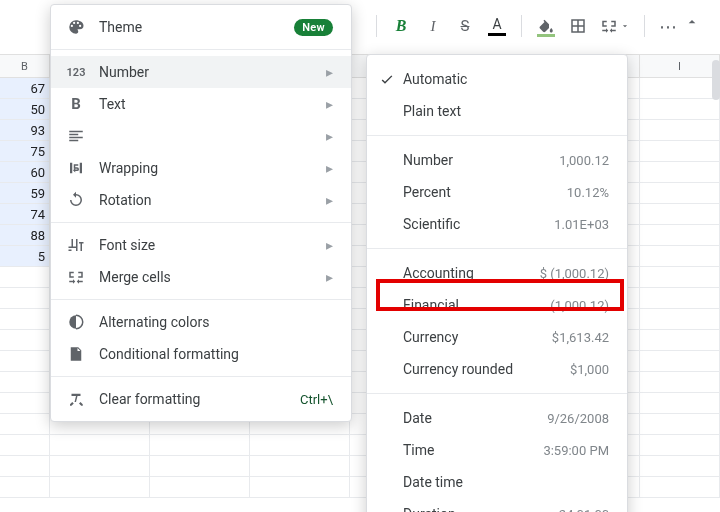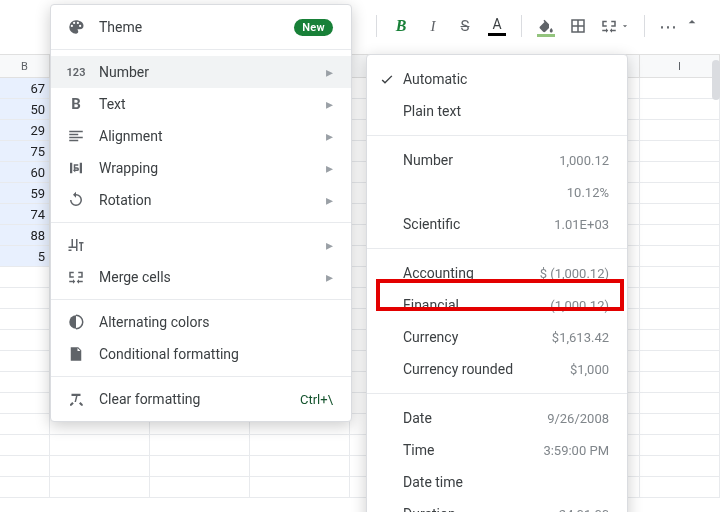--- a/index.html
+++ b/index.html
@@ -262,21 +262,21 @@
           <div class="cell selected" style="width: 50px;">50</div>
           <div class="cell" style="width: 100px;"></div>
           <div class="cell" style="width: 100px;"></div>
           <div class="cell" style="width: 100px;"></div>
           <div class="cell" style="width: 100px;"></div>
           <div class="cell" style="width: 100px;"></div>
           <div class="cell" style="width: 90px;"></div>
           <div class="cell" style="width: 80px;"></div>
         </div>
         <div class="row">
-          <div class="cell selected" style="width: 50px;">29</div>
+          <div class="cell selected" style="width: 50px;">93</div>
           <div class="cell" style="width: 100px;"></div>
           <div class="cell" style="width: 100px;"></div>
           <div class="cell" style="width: 100px;"></div>
           <div class="cell" style="width: 100px;"></div>
           <div class="cell" style="width: 100px;"></div>
           <div class="cell" style="width: 90px;"></div>
           <div class="cell" style="width: 80px;"></div>
         </div>
         <div class="row">
           <div class="cell selected" style="width: 50px;">75</div>
@@ -472,21 +472,20 @@
       <span class="mi-icon" style="font-weight:700;font-size:15px;color:#5f6368">B</span>
       <span class="mi-label">Text</span>
       <span class="mi-sub">▸</span>
     </div>
     <div class="menu-item">
       <span class="mi-icon">
         <svg viewBox="0 0 24 24">
             <path fill="#5f6368" d="M3 5h18v2H3V5zm0 4h12v2H3V9zm0 4h18v2H3v-2zm0 4h12v2H3v-2z"></path>
           </svg>
       </span>
-      <span class="mi-label">Alignment</span>
       <span class="mi-sub">▸</span>
     </div>
     <div class="menu-item">
       <span class="mi-icon">
         <svg viewBox="0 0 24 24">
             <path fill="#5f6368" d="M4 5h3v14H4V5zm13 0h3v14h-3V5zM9 7h6v2h-4v2h2.5a2.5 2.5 0 010 5H11v2l-3-3 3-3v2h2.5a.5.5 0 000-1H9V7z"></path>
           </svg>
       </span>
       <span class="mi-label">Wrapping</span>
       <span class="mi-sub">▸</span>
@@ -500,20 +499,21 @@
       <span class="mi-label">Rotation</span>
       <span class="mi-sub">▸</span>
     </div>
     <div class="menu-divider"></div>
     <div class="menu-item">
       <span class="mi-icon">
         <svg viewBox="0 0 24 24">
             <path fill="#5f6368" d="M2 18h4v2H2v-2zm0-4h4V4h2v10h4V4h2v16h-2v-4H2v-2zm14-6h6v2h-2v10h-2V10h-2V8z"></path>
           </svg>
       </span>
+      <span class="mi-label">Font size</span>
       <span class="mi-sub">▸</span>
     </div>
     <div class="menu-item">
       <span class="mi-icon">
         <svg viewBox="0 0 24 24">
             <path fill="#5f6368" d="M3 5h6v2H5v4h4v2H3V5zm12 0h6v8h-6v-2h4V7h-4V5zM8 15l3 3-3 3v-2H3v-2h5v-2zm8 0v2h5v2h-5v2l-3-3 3-3z"></path>
           </svg>
       </span>
       <span class="mi-label">Merge cells</span>
       <span class="mi-sub">▸</span>
@@ -559,20 +559,21 @@
     </div>
     <div class="sub-item">
       <span class="s-label">Plain text</span>
     </div>
     <div class="sub-divider"></div>
     <div class="sub-item">
       <span class="s-label">Number</span>
       <span class="s-ex">1,000.12</span>
     </div>
     <div class="sub-item">
+      <span class="s-label">Percent</span>
       <span class="s-ex">10.12%</span>
     </div>
     <div class="sub-item">
       <span class="s-label">Scientific</span>
       <span class="s-ex">1.01E+03</span>
     </div>
     <div class="sub-divider"></div>
     <div class="sub-item">
       <span class="s-label">Accounting</span>
       <span class="s-ex">$ (1,000.12)</span>

